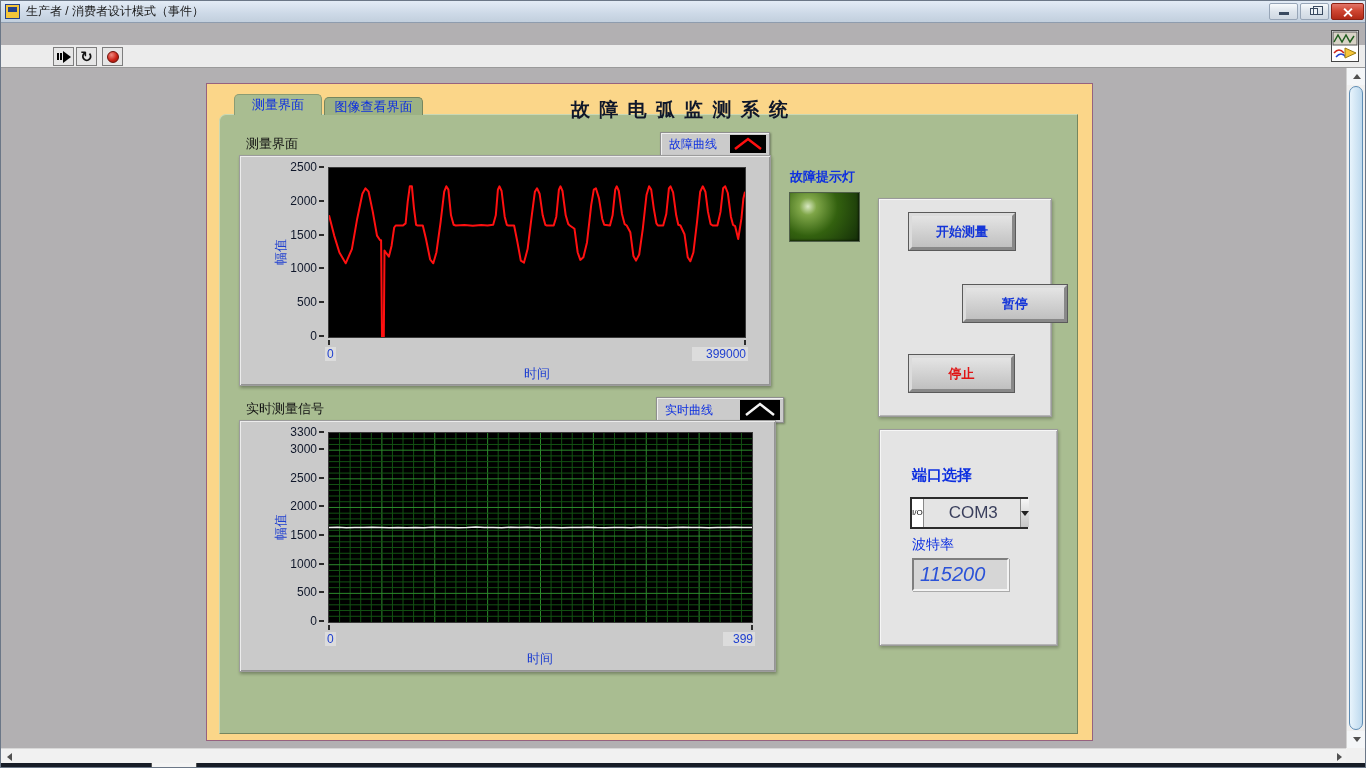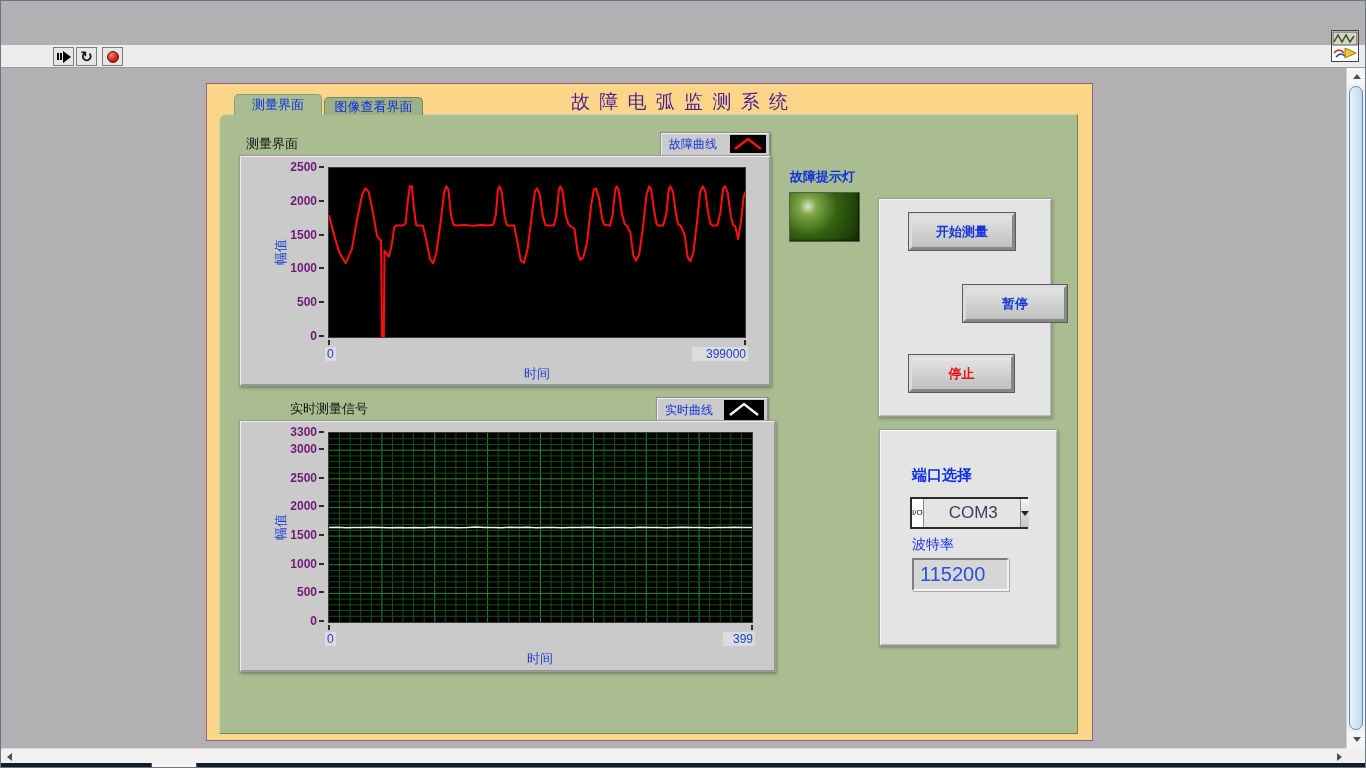--- a/index.html
+++ b/index.html
@@ -42,35 +42,35 @@
   
   .yellowframe { position:absolute; left:205px; top:82px; width:887px; height:658px;
     background:#fbd689; border:1px solid #96627f; }
   .greenpage { position:absolute; left:218px; top:113px; width:859px; height:620px;
     background:#a9bd91; border-top:1px solid #c9d8b4; border-left:1px solid #c9d8b4;
     border-right:1px solid #75865f; border-bottom:1px solid #75865f; border-top-left-radius:7px; }
   .tab { position:absolute; font-size:13px; color:#0d2fe0; text-align:center;
     border:1px solid #75865f; border-bottom:none; border-radius:5px 5px 0 0; }
   .tab.active { left:233px; top:93px; width:88px; height:21px; background:#a9bd91; line-height:20px; z-index:3; border-color:#8a9c74; }
   .tab.idle { left:323px; top:96px; width:99px; height:18px; background:#9cb184; line-height:17px; z-index:2; }
-  .pagetitle { position:absolute; left:570px; top:88px; font-size:19px; font-weight:normal; color:#4c1d95; letter-spacing:2px; }
+  .pagetitle { position:absolute; left:570px; top:96px; font-size:19px; font-weight:bold; color:#0f172a; letter-spacing:2px; }
 
   
   .chartlabel { position:absolute; font-size:13px; color:#111; }
   .legend { position:absolute; height:24px; background:#cbcbcb; border:1px solid #8f8f8f;
     box-shadow:inset 1px 1px 0 #efefef, 1px 1px 2px rgba(0,0,0,.35);
     display:flex; align-items:center; justify-content:space-between; padding:0 3px 0 8px; }
   .legend .ltext { font-size:12px; color:#0d2fe0; }
   .legend .lbox { width:36px; height:18px; background:#000; margin-left:6px; }
   .chartframe { position:absolute; background:#cacaca; border:1px solid #9c9c9c;
     box-shadow:inset 1px 1px 0 #ececec, inset -1px -1px 0 #949494, 1px 2px 3px rgba(0,0,0,.3); }
   .plot { position:absolute; background:#000; border:1px solid #3a3a3a; }
   .yscale { position:absolute; width:54px; }
   .ytick { position:absolute; right:0; height:16px; display:flex; align-items:center; }
-  .ytick b { font-weight:bold; font-size:12px; color:#701a75; }
+  .ytick b { font-weight:normal; font-size:12px; color:#0f172a; }
   .ytick i { display:block; width:5px; height:2px; background:#2b2b2b; margin-left:2px; }
   .xend { position:absolute; font-size:12px; color:#2040d0; background:#dcdcdc; padding:0 2px; }
   .axlabel { position:absolute; font-size:13px; color:#2040d0; }
   .ylab { transform:translate(-50%,-50%) rotate(-90deg); }
   .xtickmark { position:absolute; width:2px; height:5px; background:#2b2b2b; }
 
   
   .ledlabel { position:absolute; left:789px; top:167px; font-size:13px; font-weight:bold; color:#0d2fe0; }
   .led { position:absolute; left:788px; top:191px; width:71px; height:50px;
     background:radial-gradient(circle at 26% 28%, #d8e8c2 0%, #7fa648 14%, #33610f 48%, #132d08 100%);
@@ -87,21 +87,21 @@
     border:2px solid #2b2b2b; display:flex; align-items:stretch;gap:22px; }
   .combo .io { width:16px; background:#fff; border-right:1px solid #888; font-size:8px; line-height:8px;
     display:flex; align-items:center; justify-content:center; color:#000; }
   .combo .val { flex:1; font-size:17px; color:#3a3f5c; display:flex; align-items:center; padding-left:3px; }
   .combo .drop { width:17px; background:linear-gradient(#f5f5f5,#c6c6c6); border-left:1px solid #8a8a8a;
     display:flex; align-items:center; justify-content:center; }
   .combo .drop::after { content:""; width:0; height:0; border-left:4px solid transparent; border-right:4px solid transparent; border-top:5px solid #222; }
   .baudlabel { position:absolute; left:911px; top:535px; font-size:14px; color:#0d2fe0; }
   .bauddisp { position:absolute; left:911px; top:557px; width:97px; height:33px; background:#d6d6d6;
     border-top:2px solid #7e7e7e; border-left:2px solid #7e7e7e; border-bottom:2px solid #f4f4f4; border-right:2px solid #f4f4f4;
-    box-shadow:1px 1px 0 #aaa; font-size:20px; color:#2a52d8; display:flex; align-items:center; padding-left:6px; }
+    box-shadow:1px 1px 0 #aaa; font-size:20px; color:#2a52d8; display:flex; align-items:center; padding-left:6px;font-style:italic; }
 
   
   .vscroll { position:absolute; right:0; top:67px; width:19px; height:680px; background:#f0f0f0; border-left:1px solid #d2d2d2; }
   .varrow { position:absolute; left:0; width:19px; height:17px; background:#f4f6f8; display:flex; align-items:center; justify-content:center; }
   .tri-up { width:0; height:0; border-left:4px solid transparent; border-right:4px solid transparent; border-bottom:5px solid #505050; }
   .tri-down { width:0; height:0; border-left:4px solid transparent; border-right:4px solid transparent; border-top:5px solid #505050; }
   .vthumb { position:absolute; left:2px; top:18px; width:14px; height:644px; border-radius:7px;
     background:linear-gradient(90deg,#e8f4fc,#bdd9ee); border:1px solid #5e8cb4; }
   .hscroll { position:absolute; left:0; top:747px; width:1347px; height:15px; background:#f1f1f1; border-top:1px solid #d8d8d8; }
   .harrow { position:absolute; top:0; width:17px; height:15px; display:flex; align-items:center; justify-content:center; }
@@ -109,20 +109,36 @@
   .tri-right { width:0; height:0; border-top:4px solid transparent; border-bottom:4px solid transparent; border-left:5px solid #505050; }
   .corner { position:absolute; right:0; top:747px; width:19px; height:15px; background:#f0f0f0; }
   .bottomstrip { position:absolute; left:0; top:762px; width:1366px; height:6px; background:#161c26; }
   .peek { position:absolute; left:150px; top:0; width:46px; height:6px; background:#f4f4f4; border-left:1px solid #555; border-right:1px solid #555; }
 </style>
 </head>
 <body>
 
 <div id="win">
 
+  <div class="titlebar">
+    <div class="appicon"></div>
+    <span class="wtitle">生产者 / 消费者设计模式（事件）</span>
+    <div class="winbtns">
+      <div class="wbtn">
+          <span class="glyph-min"></span>
+        </div>
+      <div class="wbtn">
+          <span class="glyph-rest"></span>
+        </div>
+      <div class="wbtn close">
+          <span class="glyph-x1"></span>
+          <span class="glyph-x2"></span>
+        </div>
+    </div>
+  </div>
 
 
   <div class="toolbar">
     <div class="tbtn" style="left:52px;">
       <span class="runarrow">
           <i></i>
           <i></i>
           <s></s>
         </span>
     </div>
@@ -189,22 +205,22 @@
   <div class="axlabel ylab" style="left:280px; top:251px;">幅值</div>
   <div class="plot" id="fault-plot" style="left:327px; top:166px; width:418px; height:171px;"><svg width="416" height="169">
         <polyline points="0.0,47.3 5.2,67.6 10.4,84.5 16.7,95.3 22.9,81.1 28.2,50.7 33.4,25.7 36.5,20.3 39.6,23.7 43.8,43.9 48.0,67.6 51.1,72.3 52.1,72.3 53.0,169.0 54.8,169.0 55.5,82.5 57.3,85.2 59.9,88.6 62.6,77.7 65.2,59.5 66.7,57.5 74.0,57.5 76.6,55.4 78.7,33.8 80.8,18.3 82.9,18.3 85.0,40.6 87.1,56.8 88.6,57.5 93.8,57.5 97.0,71.0 101.1,91.3 104.3,95.3 107.4,84.5 111.6,54.1 115.2,23.7 117.3,18.3 119.4,21.6 122.0,47.3 124.6,56.8 126.7,57.5 135.5,57.1 143.9,57.8 152.2,57.1 158.5,57.5 164.2,56.8 166.8,47.3 168.9,21.6 170.5,18.3 172.6,23.0 175.7,48.7 177.8,56.8 179.3,57.5 185.1,57.5 188.2,73.0 191.8,92.6 195.0,94.6 198.6,81.1 202.8,47.3 205.9,23.7 208.0,20.3 210.6,25.7 213.7,47.3 216.3,56.8 217.9,57.5 224.7,57.5 227.3,48.7 229.9,21.6 231.5,18.3 233.5,23.0 236.7,47.3 239.3,56.1 240.8,57.5 245.5,60.8 248.7,84.5 251.3,91.9 254.4,89.2 258.0,74.4 262.2,37.2 264.8,21.6 266.9,20.3 270.0,30.4 273.2,50.7 275.2,56.8 281.0,57.5 283.6,47.3 286.2,21.6 287.8,18.3 289.8,23.0 293.0,46.0 295.6,56.1 297.7,57.5 301.3,64.2 304.4,87.9 307.0,92.6 310.2,86.5 313.8,60.8 317.5,27.0 320.1,18.3 322.2,21.6 324.8,40.6 327.4,55.4 328.9,57.5 334.2,57.5 337.3,46.0 339.9,20.3 341.5,18.3 344.1,24.3 347.2,47.3 349.3,56.8 351.4,57.5 355.5,66.2 358.7,89.2 361.3,93.3 364.4,84.5 368.0,54.1 371.2,23.7 373.8,18.3 376.4,23.7 379.0,43.9 381.6,56.1 383.7,57.5 388.4,57.5 391.5,43.9 394.1,20.3 396.2,18.3 398.8,25.0 401.9,48.7 404.0,56.8 406.1,58.1 409.2,71.0 412.4,50.7 414.4,30.4 416.0,23.7" fill="none" stroke="#ff1010" stroke-width="2" stroke-linejoin="round"></polyline>
       </svg></div>
   <span class="xtickmark" style="left:327px; top:339px;"></span>
   <span class="xtickmark" style="left:743px; top:339px;"></span>
   <span class="xend" style="left:324px; top:346px;">0</span>
   <span class="xend" style="left:691px; top:346px; width:56px; text-align:right;">399000</span>
   <div class="axlabel" style="left:536px; top:364px; transform:translateX(-50%);">时间</div>
 
-  <div class="chartlabel" style="left:245px; top:399px;margin-left:44px;">实时测量信号</div>
-  <div class="legend" style="left:655px; top:396px; width:112px; height:26px;align-items:center;">
+  <div class="chartlabel" style="left:245px; top:399px;">实时测量信号</div>
+  <div class="legend" style="left:655px; top:396px; width:128px; height:26px;align-items:center;">
     <span class="ltext">实时曲线</span>
     <span class="lbox" style="width:40px; height:20px;">
       <svg width="40" height="20">
           <polyline points="6,15 20,4 34,15" fill="none" stroke="#f2f2f2" stroke-width="2.5"></polyline>
         </svg>
     </span>
   </div>
   <div class="chartframe" style="left:238px; top:419px; width:537px; height:252px;"></div>
   <div class="yscale" id="rt-yscale" style="left:269px; top:431px; height:191px;">
       <div class="ytick" style="top: -8px;">

